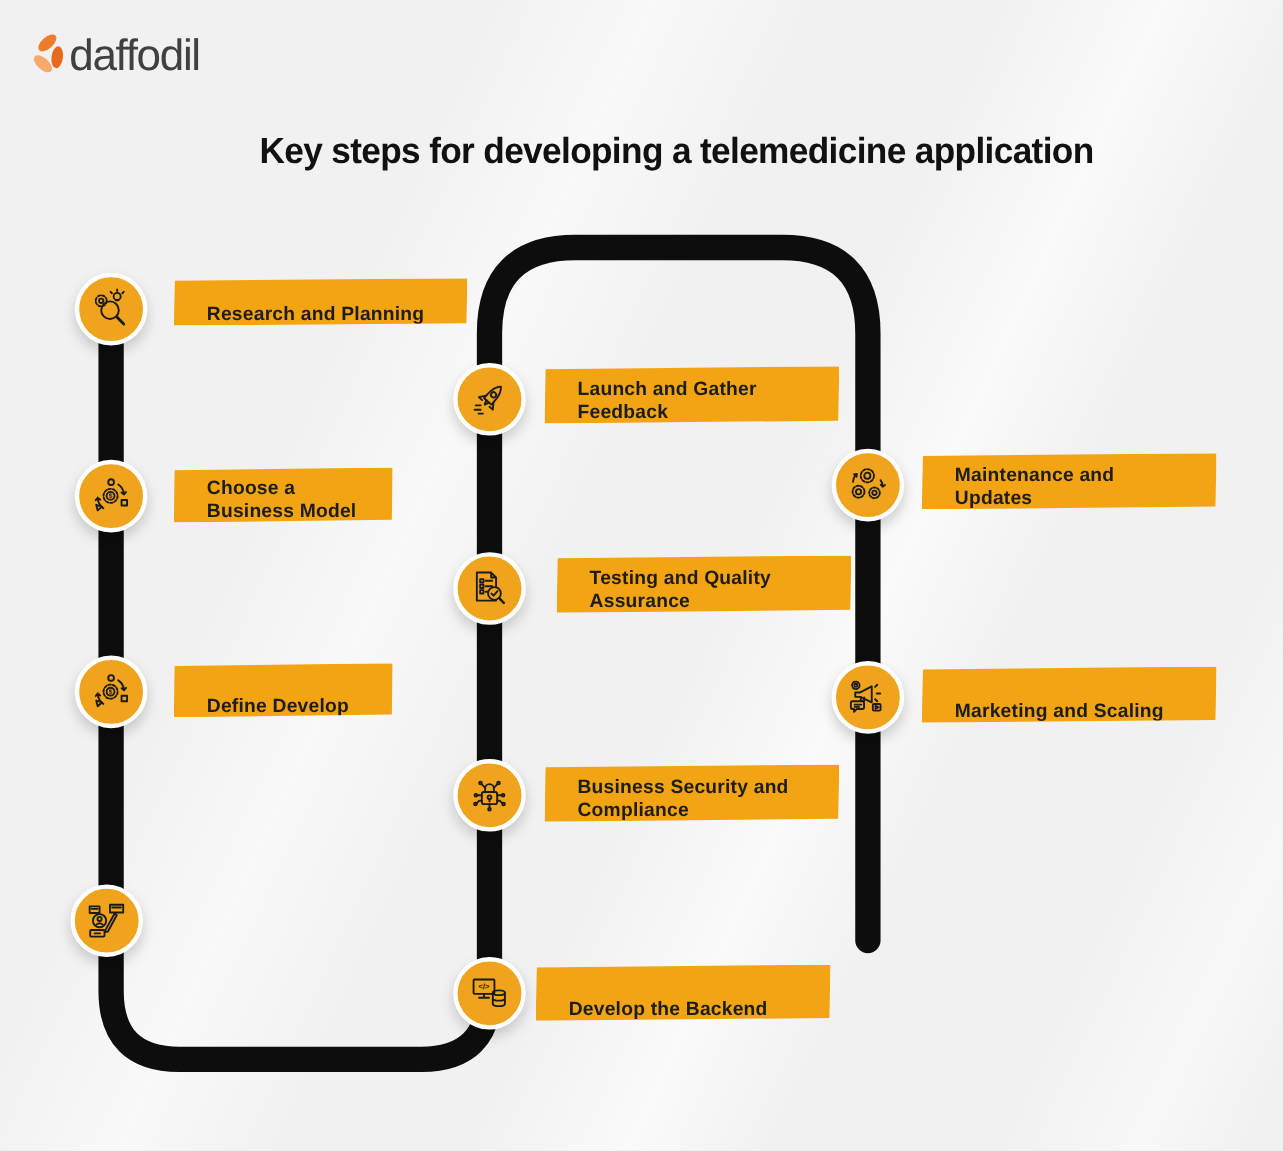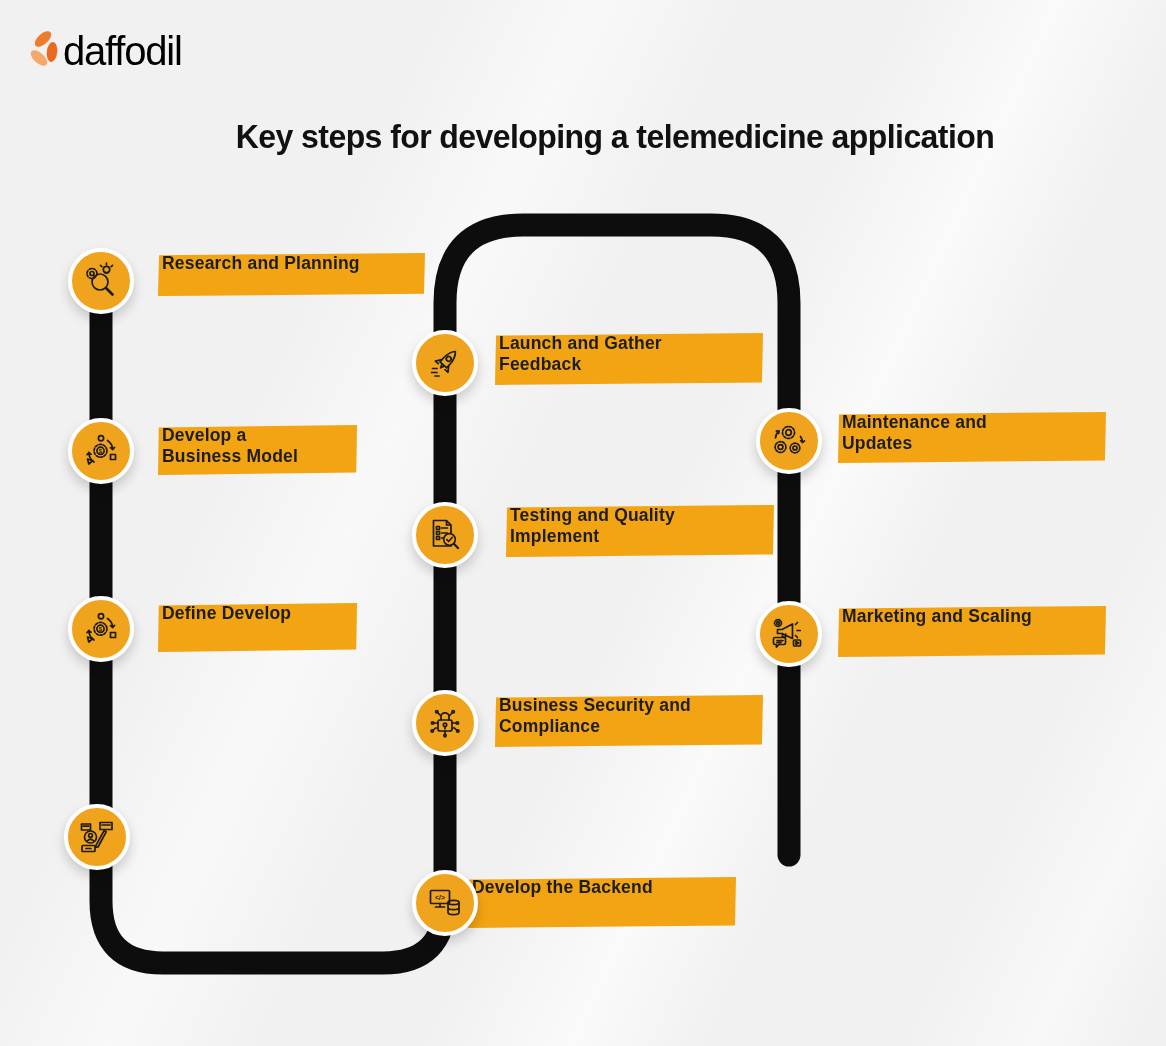--- a/index.html
+++ b/index.html
@@ -7,31 +7,31 @@
   body { font-family:"Liberation Sans", sans-serif; background:#f1f1f1; overflow:hidden; }
   .canvas { position:relative; width:1166px; height:1046px; background:#f1f1f1; overflow:hidden; }
   .canvas::before { content:""; position:absolute; inset:0; pointer-events:none;
     background:
       linear-gradient(295deg, rgba(255,255,255,0) 28%, rgba(255,255,255,.65) 36%, rgba(255,255,255,0) 45%),
       linear-gradient(295deg, rgba(255,255,255,0) 55%, rgba(255,255,255,.55) 64%, rgba(255,255,255,0) 73%),
       linear-gradient(295deg, rgba(255,255,255,0) 2%, rgba(255,255,255,.5) 8%, rgba(255,255,255,0) 16%);
   }
   .logo { position:absolute; left:30px; top:28px; display:flex; align-items:center; }
   .logo-mark { width:42px; height:46px; margin-right:-9px; position:relative; z-index:1; }
-  .logo-text { font-size:40px; font-weight:500; color:#000000; letter-spacing:-1.2px; }
+  .logo-text { font-size:40px; font-weight:500; color:#404040; letter-spacing:-1.2px; }
   .title { position:absolute; left:120px; top:118px; width:990px; text-align:center;
     font-size:33px; font-weight:800; color:#111; letter-spacing:-0.6px; transform:scaleX(.97); }
   .flow-svg { position:absolute; left:0; top:0; }
   .node { position:absolute; width:66px; height:66px; border-radius:50%;
     background:#F0A31C; border:4px solid #ffffff; display:flex; align-items:center; justify-content:center;
     box-shadow:0 6px 12px rgba(0,0,0,.18); z-index:3; }
   .node .icon { display:flex; align-items:center; justify-content:center; }
   .node svg { width:40px; height:40px; }
   .bar { position:absolute; background:#F2A413; color:#1d1d1d; display:flex; flex-direction:column;
-    justify-content:flex-start; padding-left:4px; padding-right:8px; font-size:17.5px; font-weight:700;
+    justify-content:flex-end; padding-left:30px; padding-right:8px; font-size:17.5px; font-weight:700;
     line-height:21px; letter-spacing:.2px; z-index:2; box-shadow:0 3px 6px rgba(0,0,0,.08);
     clip-path:polygon(0.4% 5%, 100% 0%, 99.6% 95%, 0% 100%); }
   .ic { stroke:#1b1b1b; stroke-width:1.7; fill:none; stroke-linecap:round; stroke-linejoin:round; }
   .ic text { stroke:none; fill:#1b1b1b; font-family:"Liberation Sans", sans-serif; font-weight:bold; }
 </style>
 </head>
 <body>
 
 <div class="canvas">
 
@@ -49,38 +49,38 @@
   <svg class="flow-svg" width="1166" height="1046" viewBox="0 0 1166 1046">
     <path d="M 101 280 L 101 901 Q 101 963 163 963 L 383 963 Q 445 963 445 901
              L 445 303 Q 445 225 523 225 L 711 225 Q 789 225 789 303 L 789 855" fill="none" stroke="#0D0D0D" stroke-width="23" stroke-linecap="round" stroke-linejoin="round"></path>
   </svg>
 
   <div class="bar" style="left:158px;top:253px;width:267px;height:43px">
     <div>Research and Planning</div>
     <div></div>
   </div>
   <div class="bar" style="left:158px;top:425px;width:199px;height:50px">
-    <div>Develop a</div>
+    <div>Choose a</div>
     <div>Business Model</div>
   </div>
   <div class="bar" style="left:158px;top:603px;width:199px;height:49px">
     <div>Define Develop</div>
     <div></div>
   </div>
-  <div class="bar" style="left:468px;top:877px;width:268px;height:51px">
+  <div class="bar" style="left:487px;top:877px;width:268px;height:51px">
     <div>Develop the Backend</div>
     <div></div>
   </div>
   <div class="bar" style="left:495px;top:695px;width:268px;height:52px">
     <div>Business Security and</div>
     <div>Compliance</div>
   </div>
   <div class="bar" style="left:506px;top:505px;width:268px;height:52px">
     <div>Testing and Quality</div>
-    <div>Implement</div>
+    <div>Assurance</div>
   </div>
   <div class="bar" style="left:838px;top:412px;width:268px;height:51px">
     <div>Maintenance and</div>
     <div>Updates</div>
   </div>
   <div class="bar" style="left:495px;top:333px;width:268px;height:52px">
     <div>Launch and Gather</div>
     <div>Feedback</div>
   </div>
   <div class="bar" style="left:838px;top:606px;width:268px;height:51px">

